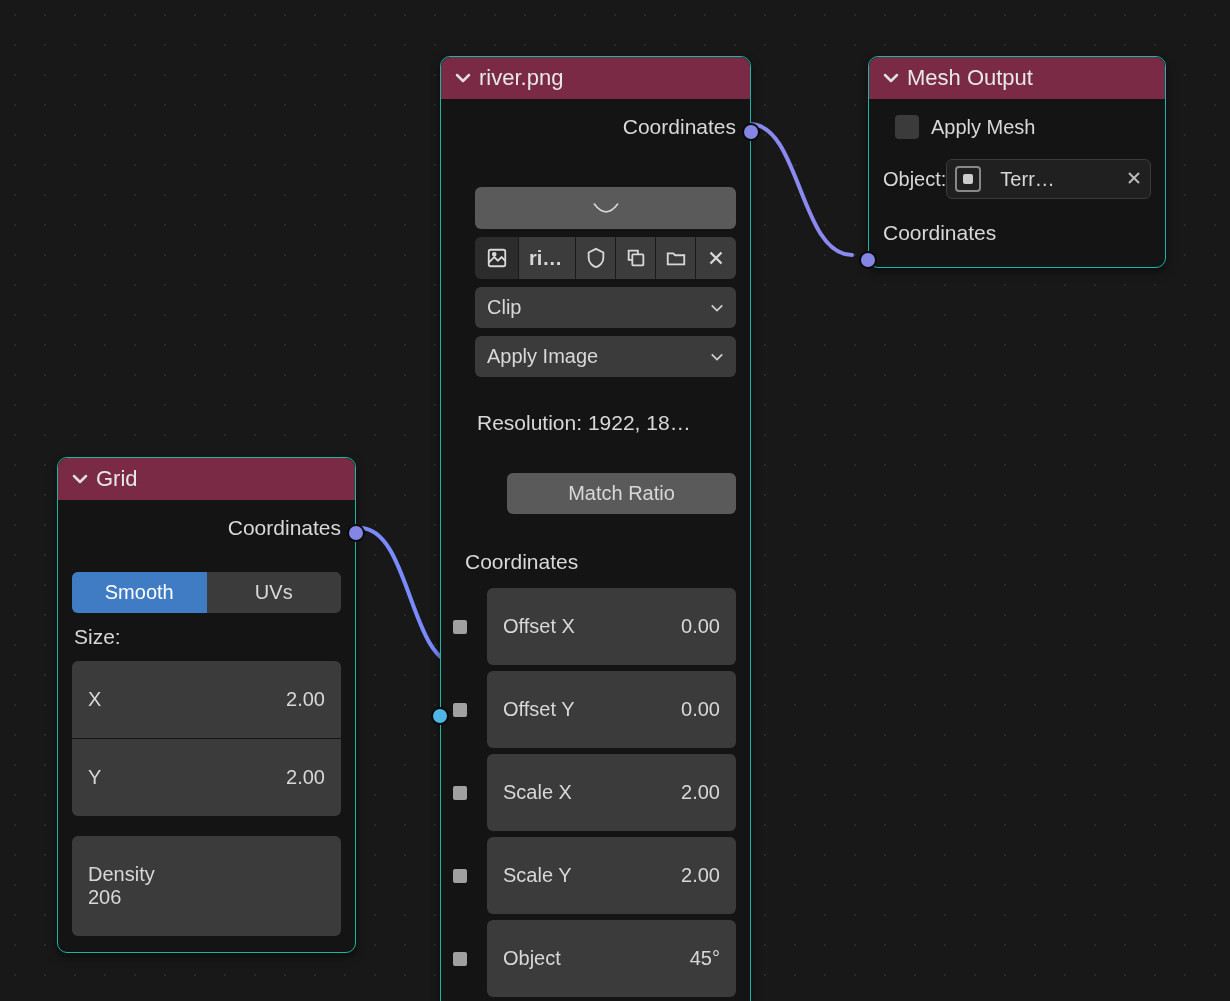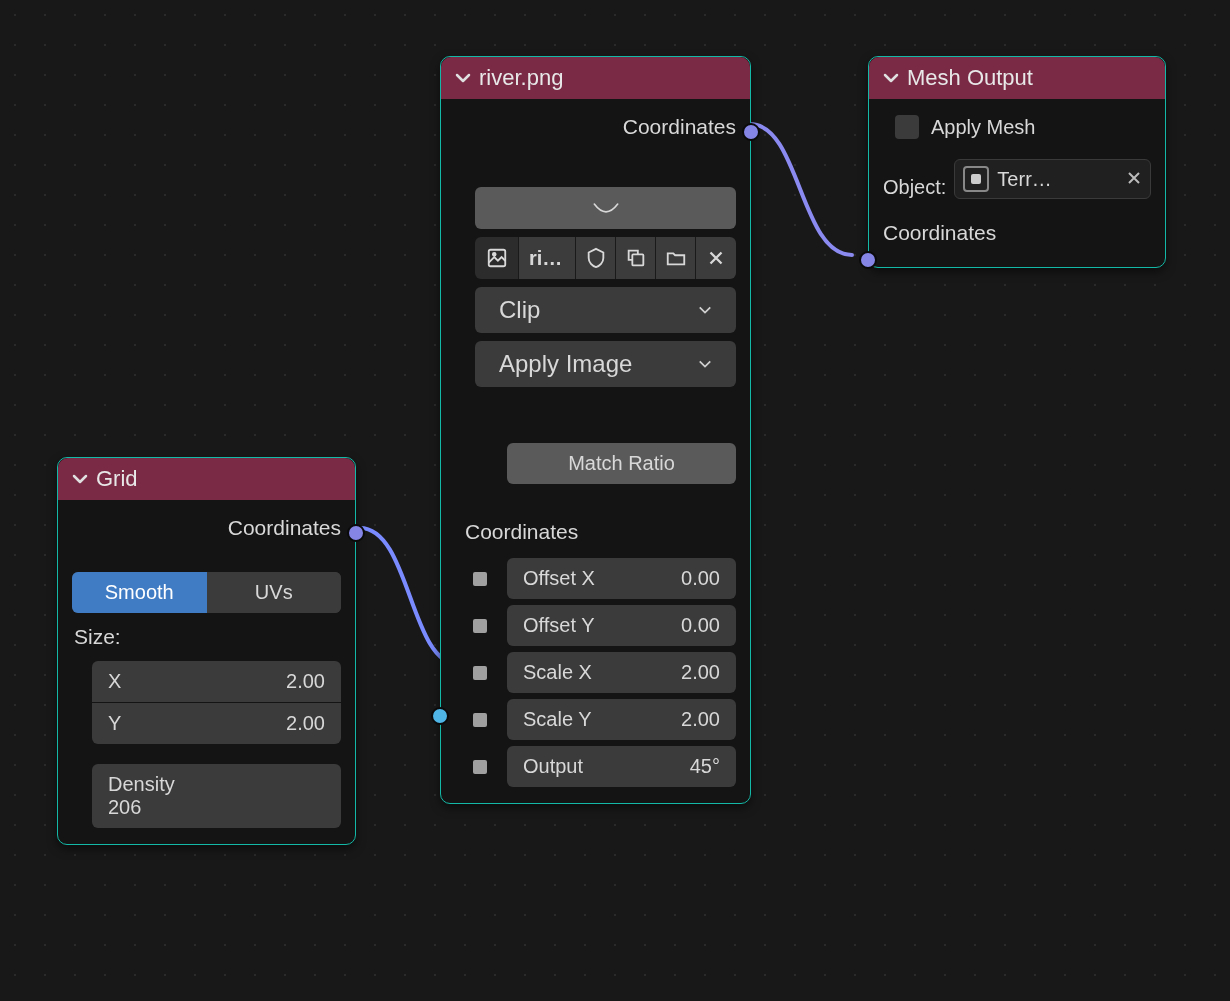--- a/index.html
+++ b/index.html
@@ -97,35 +97,34 @@
     background: #3f7cc4;
     color: #fff;
   }
   .label-text {
     font-size: 21px;
     padding: 4px 2px;
   }
   .num-field {
     display: flex;
     justify-content: space-between;
-    padding: 9px 16px;
+    padding: 27px 16px;
     font-size: 20px;
-    margin-left: 20px;
   }
   .num-tight { border-radius: 0; margin-bottom: 1px;}
   .num-tight:first-child { border-radius: 6px 6px 0 0; }
   .num-tight:last-child { border-radius: 0 0 6px 6px; margin-bottom: 0;}
   .num-tight.solo { border-radius: 6px; flex-direction: column; }
 
   .select {
     display: flex;
     justify-content: space-between;
     align-items: center;
-    padding: 9px 24px;
-    font-size: 24px;
+    padding: 9px 12px;
+    font-size: 20px;
   }
   .select .dd-icon svg { width: 14px; height: 14px; display: block; }
 
   .file-row {
     display: flex;
     gap: 0;
     height: 42px;
     border-radius: 6px;
     overflow: hidden;
   }
@@ -160,42 +159,41 @@
   }
   .checkbox {
     width: 24px;
     height: 24px;
     background: #3b3b3b;
     border-radius: 4px;
   }
 
   .obj-row {
     display: flex;
-    align-items: flex-end;
-    gap: 8px;
+    align-items: center;
     padding: 2px 0;
   }
   .obj-field {
     flex: 1;
     display: flex;
     align-items: center;
     background: #202020;
     border: 1px solid #3a3a3a;
     border-radius: 6px;
     height: 40px;
     padding: 0 8px;
     gap: 8px;
   }
   .obj-field .obj-icon {
     width: 26px; height: 26px;
     display: flex; align-items: center; justify-content: center;
     border: 2px solid #888; border-radius: 4px;
   }
   .obj-field .obj-icon .inner { width: 10px; height: 10px; background: #ccc; border-radius: 2px; }
-  .obj-field .txt { flex: 1; white-space: nowrap; overflow: hidden; text-overflow: ellipsis; }
+  .obj-field .txt { flex: 1; white-space: nowrap; overflow: hidden; text-overflow: ellipsis; margin-left: 11px; }
   .obj-field .x { color: #bbb; }
 
   .uv-row {
     display: flex;
     align-items: center;
     gap: 10px;
   }
   .uv-field {
     display: flex;
     align-items: center;
@@ -353,20 +351,21 @@
       <span class="dd-icon">
         <svg viewBox="0 0 16 16">
             <path d="M2 5 L8 11 L14 5" stroke="#d0d0d0" stroke-width="2" fill="none"></path>
           </svg>
       </span>
     </div>
 
 
     <div style="height:14px"></div>
 
+    <div class="label-text" style="white-space:nowrap; overflow:hidden; text-overflow:ellipsis;">Resolution: 1922, 18…</div>
 
     <div style="height:18px"></div>
 
     <div class="btn" style="background:#5a5a5a;">Match Ratio</div>
 
     <div style="height:14px"></div>
 
     <div class="in-row" style="margin-left:-10px;">
       <span>Coordinates</span>
     </div>
@@ -388,21 +387,21 @@
         <span>Scale X</span>
         <span>2.00</span>
       </div>
       <div class="num-field">
         <span class="sq-sock"></span>
         <span>Scale Y</span>
         <span>2.00</span>
       </div>
       <div class="num-field">
         <span class="sq-sock"></span>
-        <span>Output</span>
+        <span>Object</span>
         <span>45°</span>
       </div>
     </div>
   </div>
 </div>
 
 <div class="node" style="left:868px; top:56px; width:298px;">
   <div class="node-header">
     <span class="chev">
       <svg viewBox="0 0 16 16">

